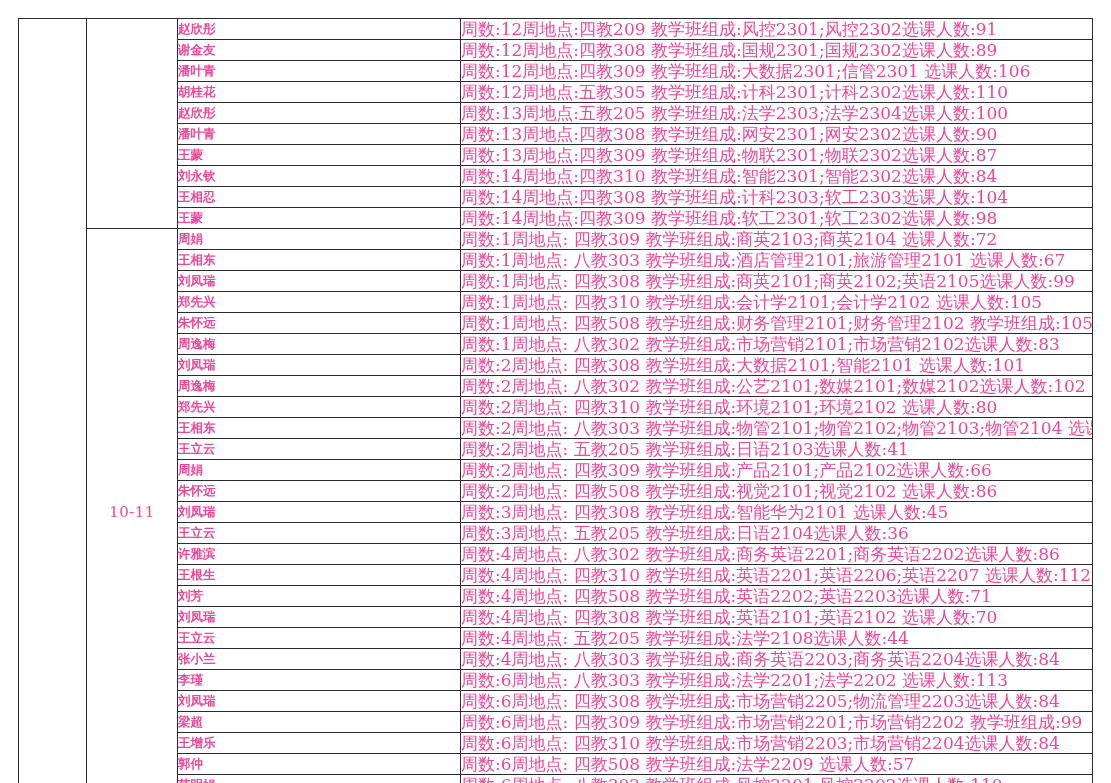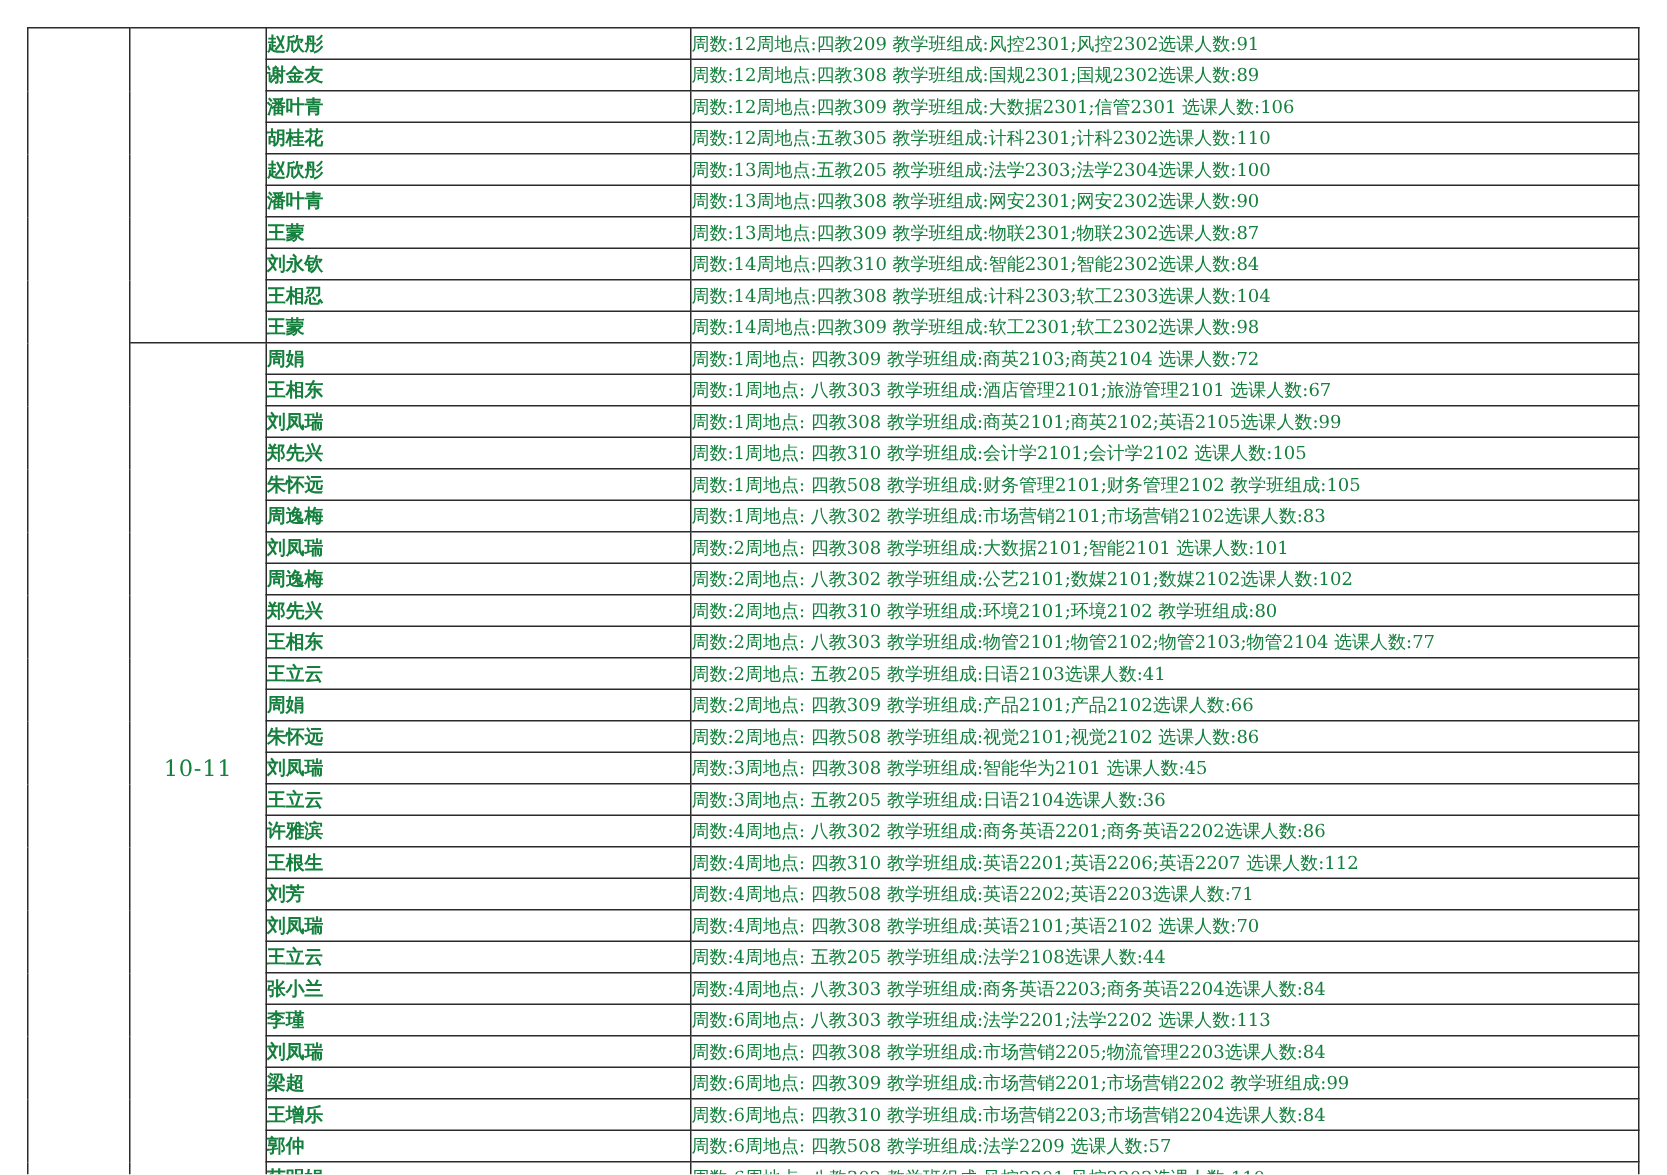--- a/index.html
+++ b/index.html
@@ -7,21 +7,21 @@
     padding: 0;
     background: #ffffff;
   }
   .page {
     position: relative;
     width: 1111px;
     height: 783px;
     background: #ffffff;
     overflow: hidden;
     font-family: "DejaVu Serif", serif;
-    color: #15803d;
+    color: #ec4899;
   }
   table.sched {
     position: absolute;
     left: 18px;
     top: 18px;
     width: 1074px;
     border-collapse: collapse;
     table-layout: fixed;
     border: 1px solid #2b2b2b;
     border-bottom: 2px solid #4a4a4a;
@@ -43,21 +43,21 @@
     letter-spacing: 0.5px;
   }
   td.c3 {
     font-family: "DejaVu Sans", "Liberation Sans", sans-serif;
     font-weight: bold;
     font-size: 12.5px;
     padding-left: 9px;
   }
   td.c4 {
     font-family: "DejaVu Serif", "Liberation Serif", serif;
-    font-size: 12px;
+    font-size: 17px;
     padding-left: 8px;
   }
 </style>
 </head>
 <body>
 
 <div class="page">
   <table class="sched">
     <colgroup>
       <col style="width:68px">
@@ -136,21 +136,21 @@
         <tr>
           <td class="c3">刘凤瑞</td>
           <td class="c4">周数:2周地点: 四教308 教学班组成:大数据2101;智能2101 选课人数:101</td>
         </tr>
         <tr>
           <td class="c3">周逸梅</td>
           <td class="c4">周数:2周地点: 八教302 教学班组成:公艺2101;数媒2101;数媒2102选课人数:102</td>
         </tr>
         <tr>
           <td class="c3">郑先兴</td>
-          <td class="c4">周数:2周地点: 四教310 教学班组成:环境2101;环境2102 教学班组成:80</td>
+          <td class="c4">周数:2周地点: 四教310 教学班组成:环境2101;环境2102 选课人数:80</td>
         </tr>
         <tr>
           <td class="c3">王相东</td>
           <td class="c4">周数:2周地点: 八教303 教学班组成:物管2101;物管2102;物管2103;物管2104 选课人数:77</td>
         </tr>
         <tr>
           <td class="c3">王立云</td>
           <td class="c4">周数:2周地点: 五教205 教学班组成:日语2103选课人数:41</td>
         </tr>
         <tr>

